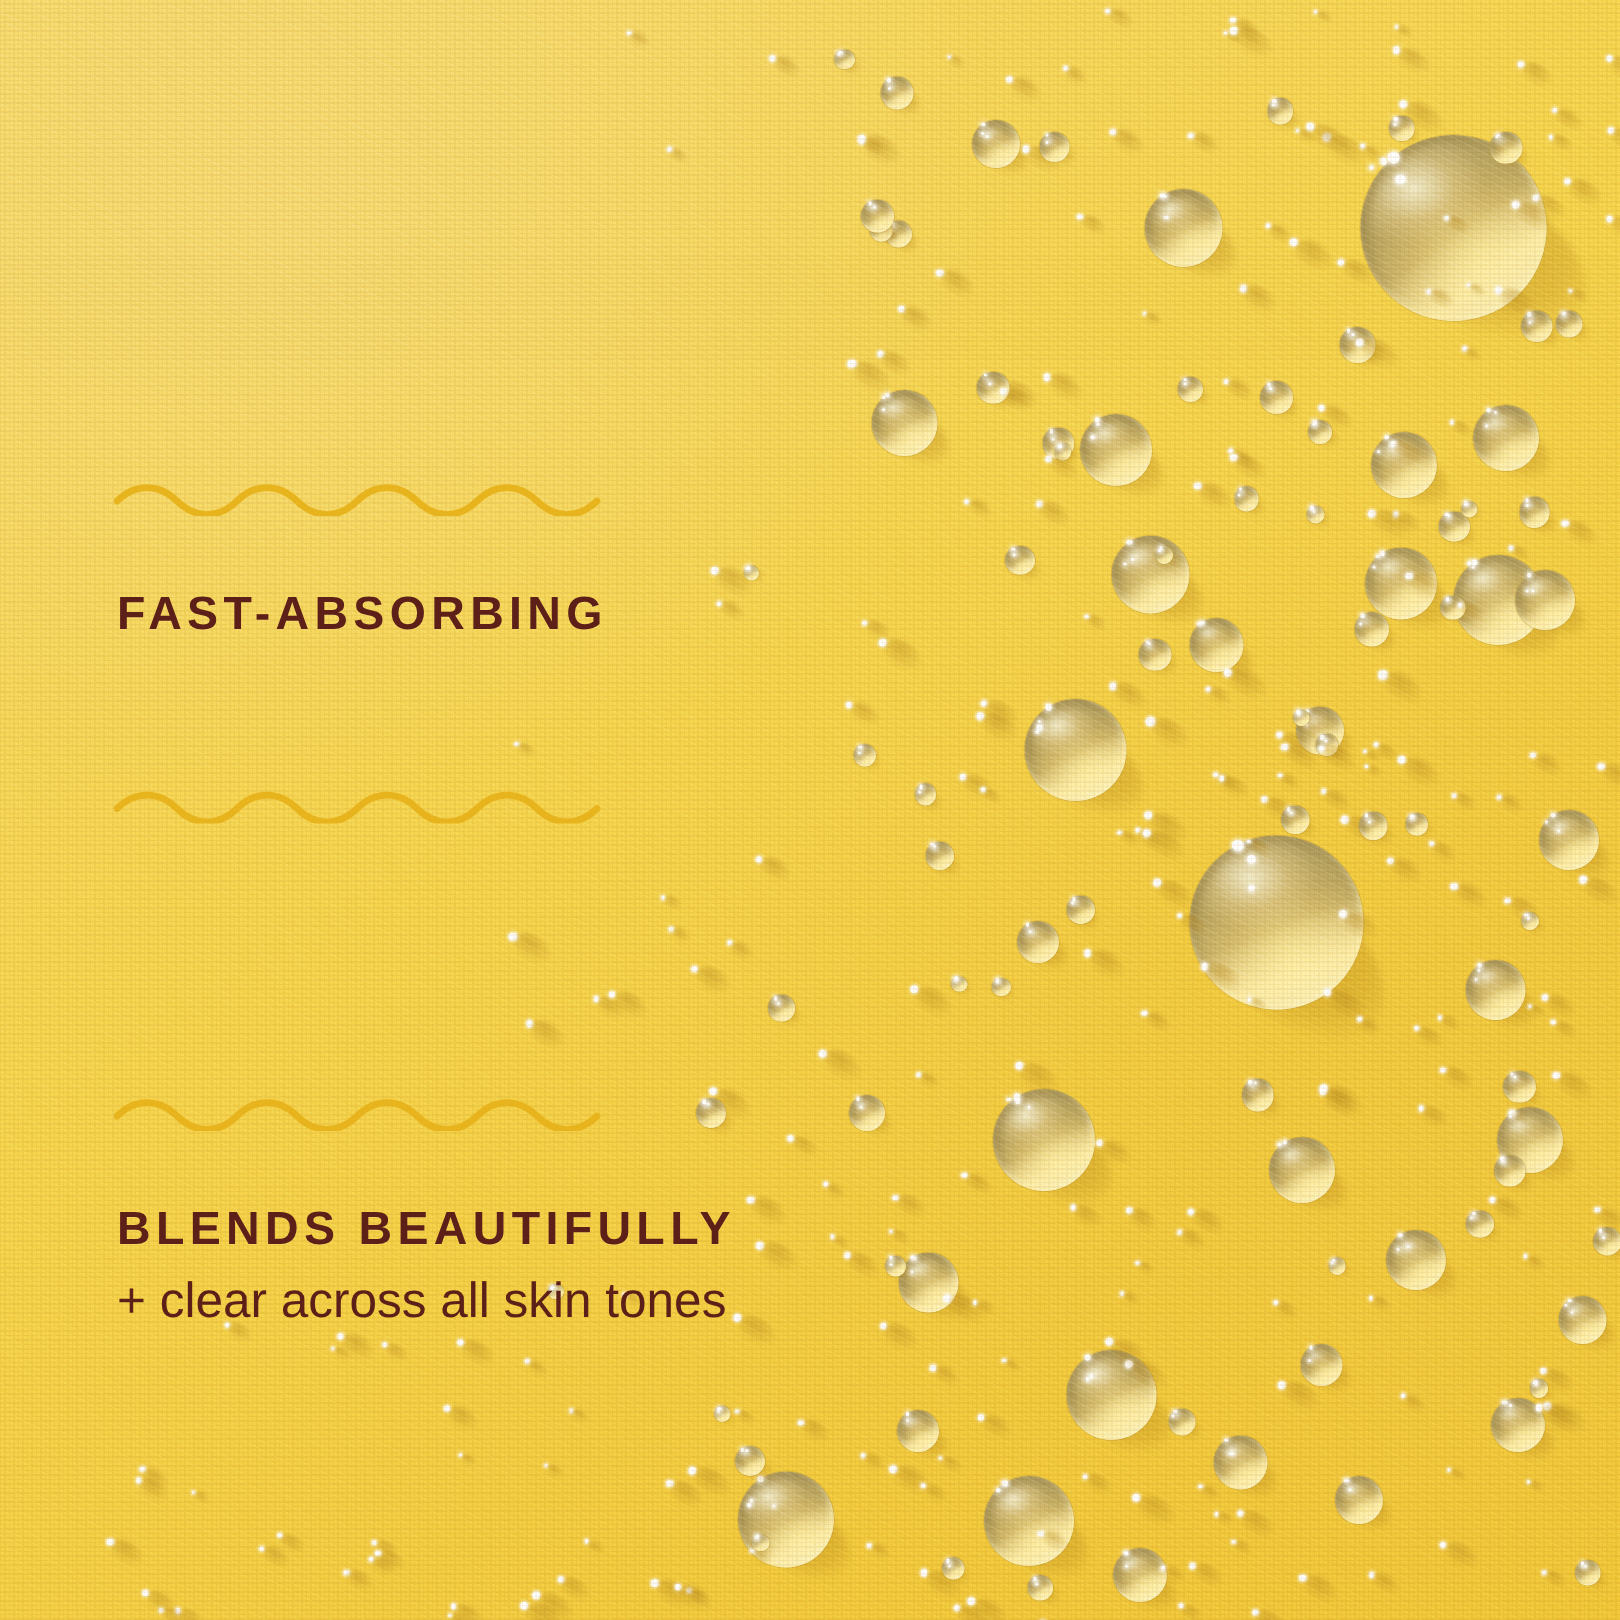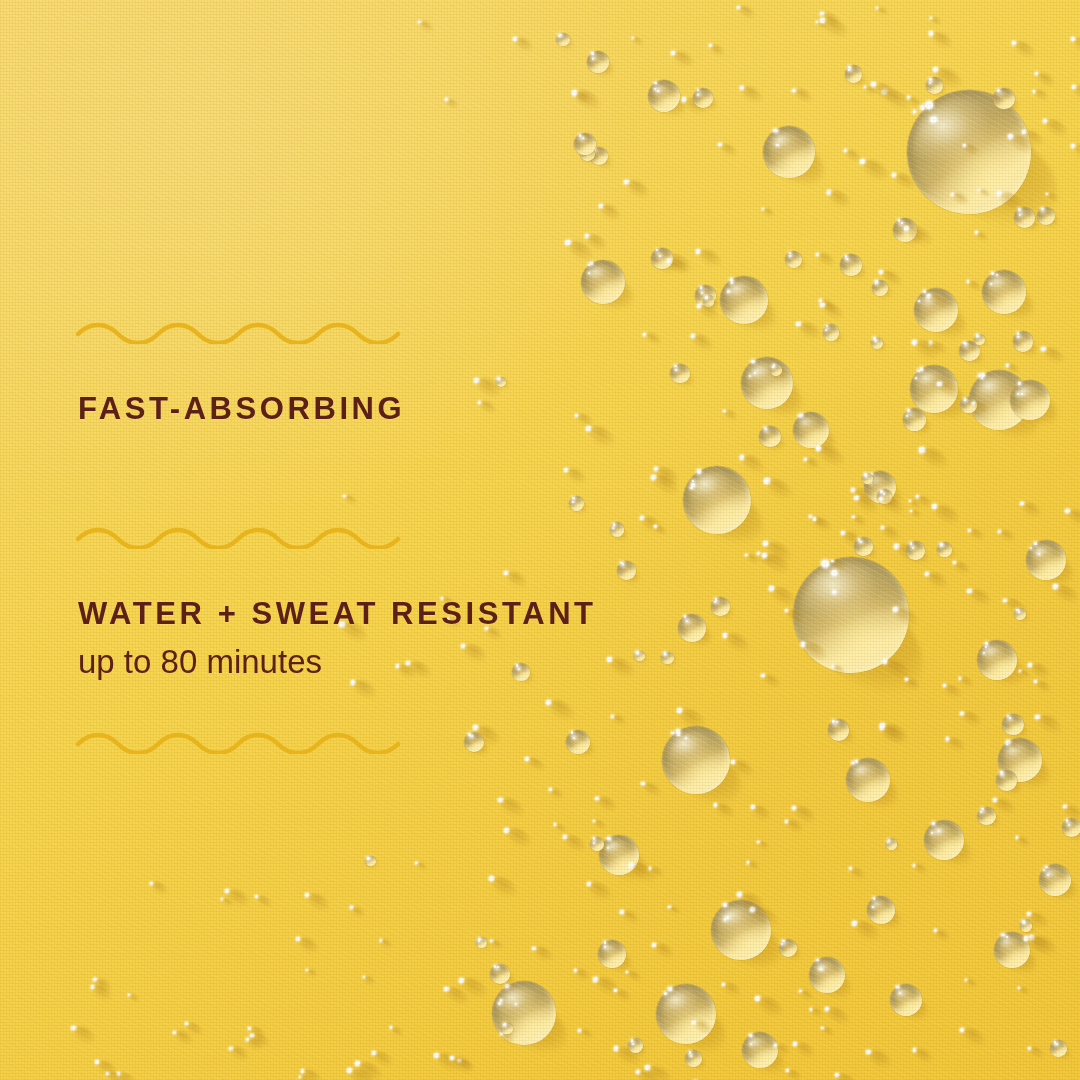--- a/index.html
+++ b/index.html
@@ -1529,24 +1529,24 @@
     </svg>
 
     <div class="block" style="top:393px;">
       <div class="head">FAST-ABSORBING</div>
     </div>
 
     <svg class="wave" style="top:523px;" width="330" height="26" viewBox="0 0 330 26" aria-hidden="true">
       <path d="M2 16 C 14 4, 30 4, 42 16 S 70 28, 82 16 S 110 4, 122 16 S 150 28, 162 16 S 190 4, 202 16 S 230 28, 242 16 S 270 4, 282 16 S 310 28, 322 16" fill="none" stroke="#E8B41E" stroke-width="4.5" stroke-linecap="round"></path>
     </svg>
 
-    <div class="block" style="top:598px;">
-      <div class="head">WATER + SWEAT RESISTANT</div>
-      <div class="sub">up to 80 minutes</div>
-    </div>
 
     <svg class="wave" style="top:728px;" width="330" height="26" viewBox="0 0 330 26" aria-hidden="true">
       <path d="M2 16 C 14 4, 30 4, 42 16 S 70 28, 82 16 S 110 4, 122 16 S 150 28, 162 16 S 190 4, 202 16 S 230 28, 242 16 S 270 4, 282 16 S 310 28, 322 16" fill="none" stroke="#E8B41E" stroke-width="4.5" stroke-linecap="round"></path>
     </svg>
 
+    <div class="block" style="top:803px;">
+      <div class="head">BLENDS BEAUTIFULLY</div>
+      <div class="sub">+ clear across all skin tones</div>
+    </div>
 
   </div>
 </div>
 
 </body></html>

